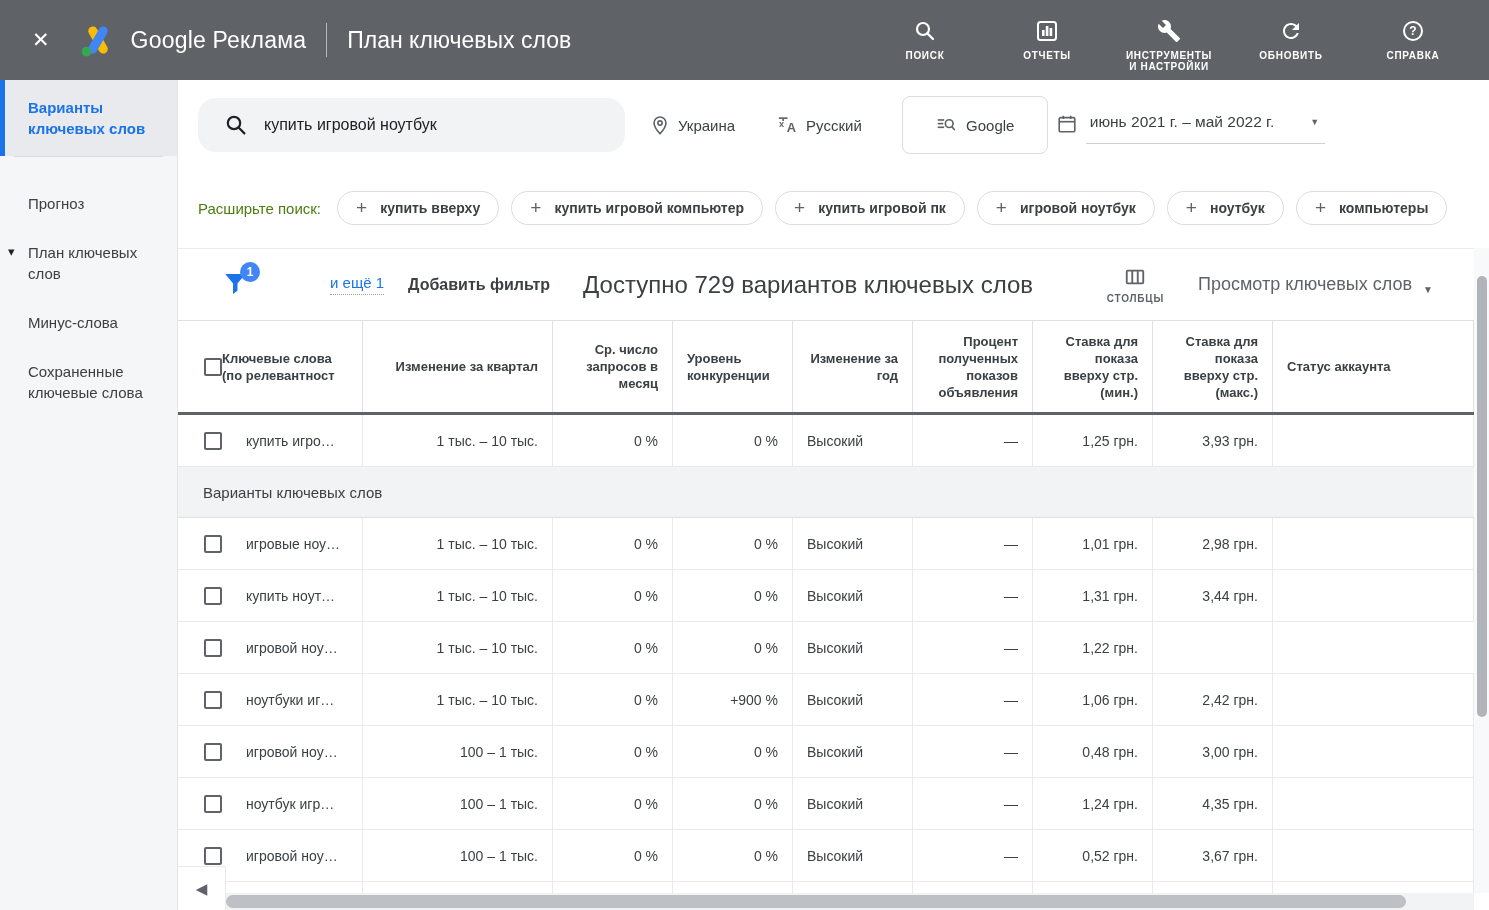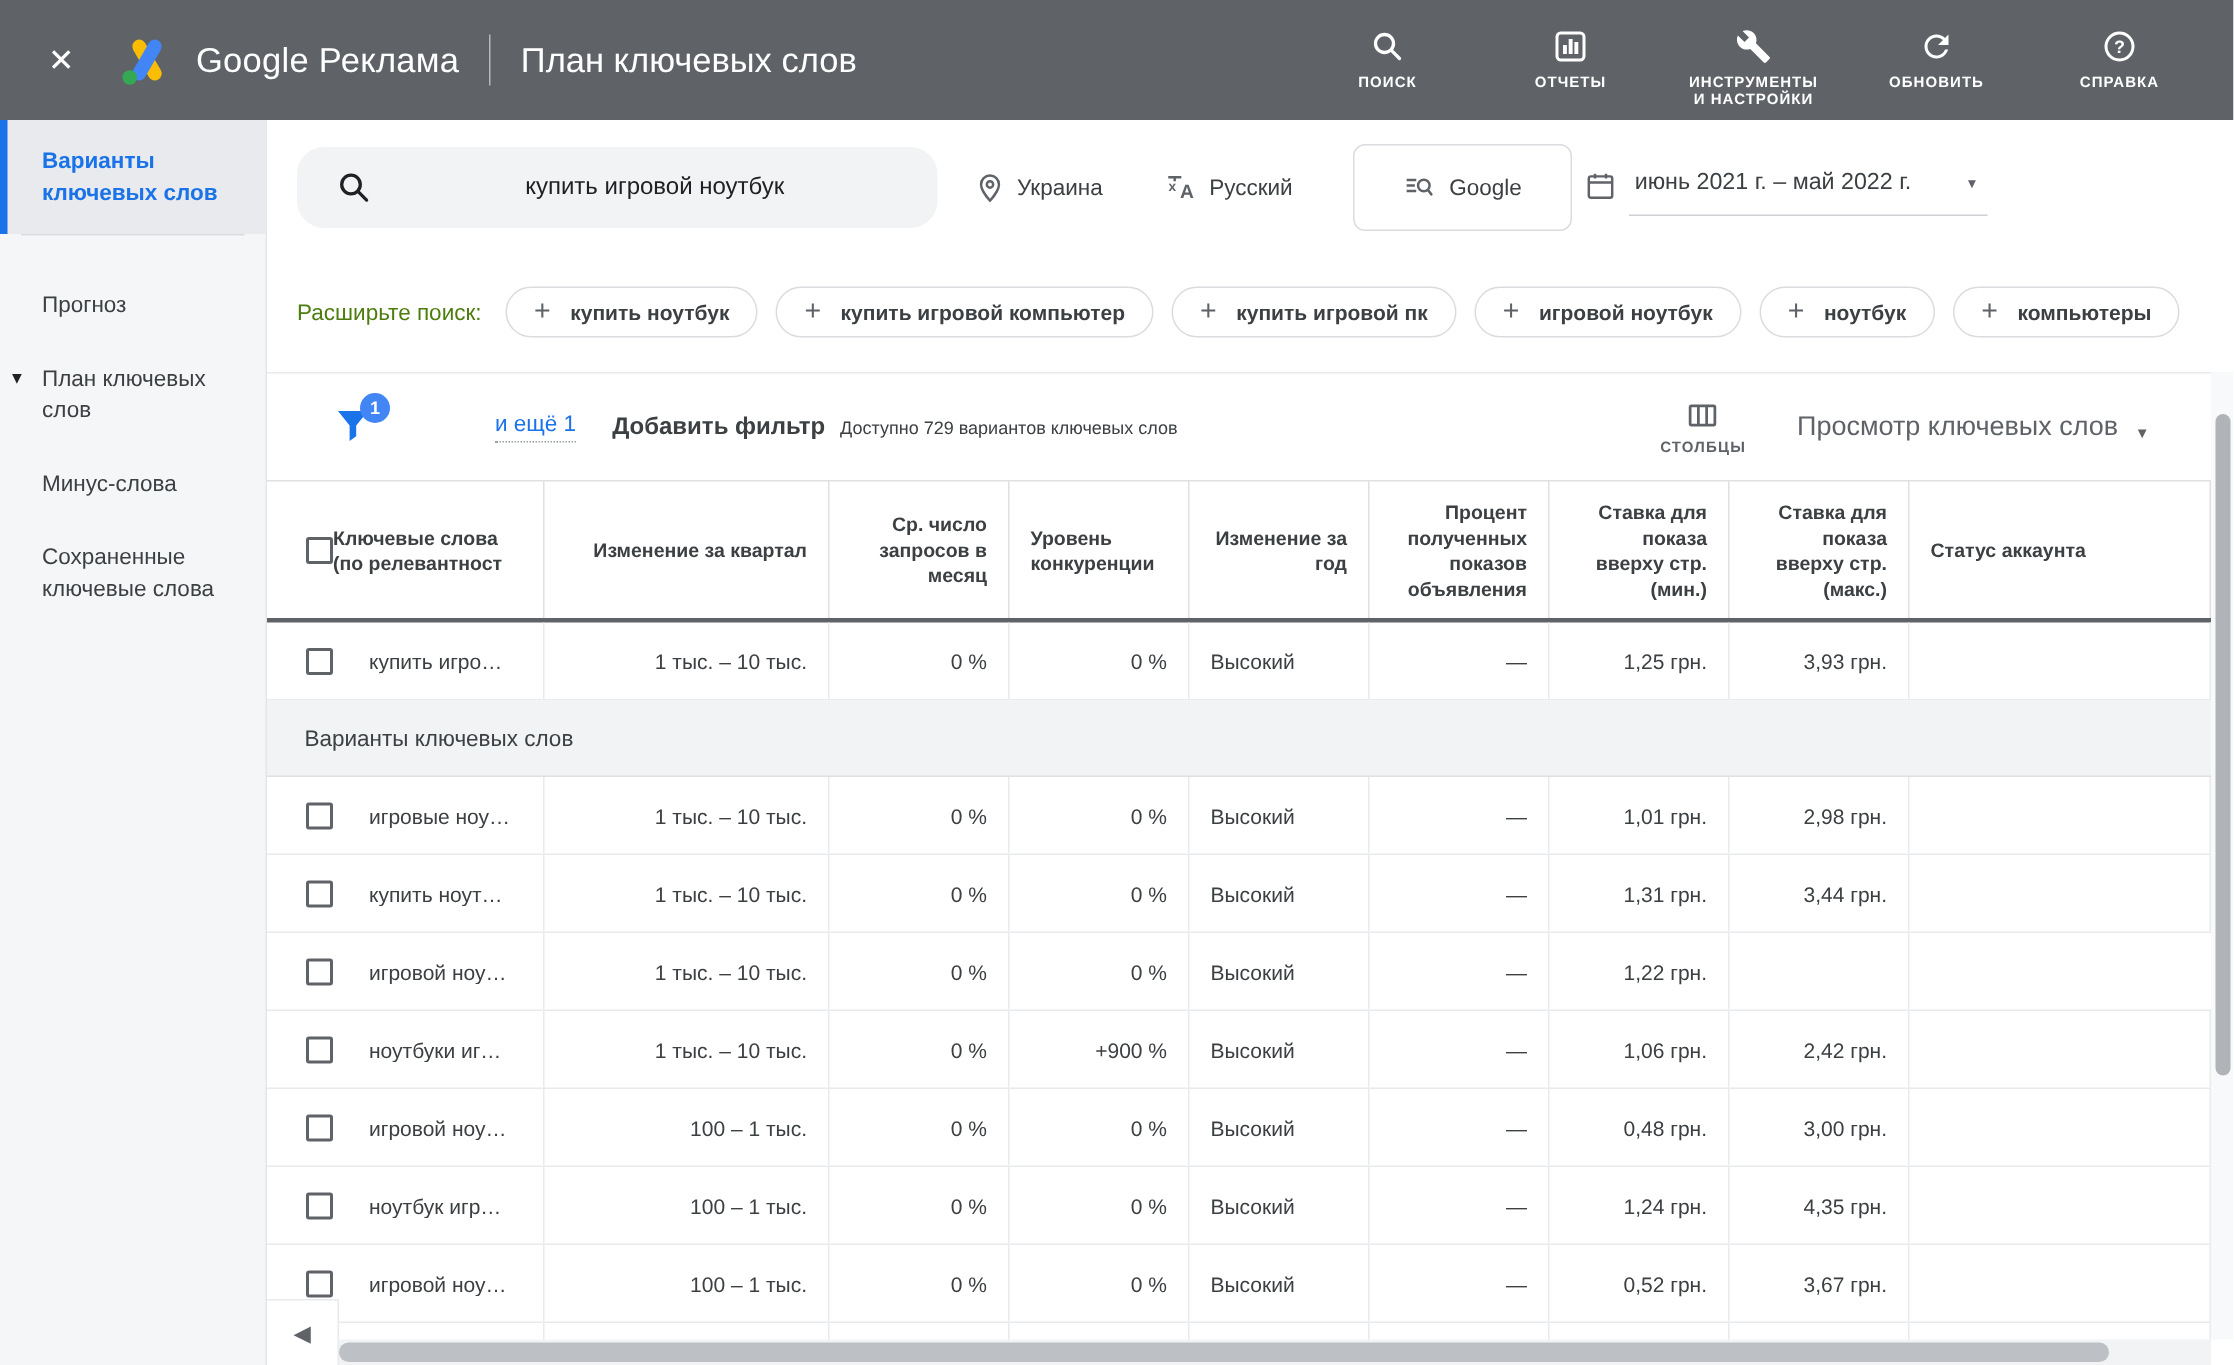--- a/index.html
+++ b/index.html
@@ -41,21 +41,21 @@
   .nav-item { position:relative; font-size:15px; line-height:21px; color:#3c4043; padding:14px 14px 14px 28px; cursor:pointer; }
   .nav-item.first { margin-top:22px; }
   .expander { position:absolute; left:8px; top:13px; font-size:13px; color:#202124; }
 
   
   .search-row { display:flex; align-items:center; margin:16px 0 0 20px; height:58px; }
   .search-box { position:relative; }
   .search-box svg { position:absolute; left:26px; top:15px; }
   .search-input {
     width:427px; height:54px; background:#f1f3f4; border:none; border-radius:18px;
-    padding:0 16px 0 66px; font-size:16px; color:#202124; font-family:inherit; outline:none;text-align:center;
+    padding:0 16px 0 66px; font-size:16px; color:#202124; font-family:inherit; outline:none;
   }
   .pill-group { display:flex; align-items:center; gap:7px; font-size:15px; color:#3c4043; cursor:pointer; }
   .loc-group { margin-left:24px; }
   .lang-group { margin-left:42px; }
   .network-btn {
     margin-left:40px; width:146px; height:58px; background:#fff;
     border:1px solid #dadce0; border-radius:8px; cursor:pointer;
     display:flex; align-items:center; justify-content:center; gap:9px;
     font-size:15px; color:#3c4043; font-family:inherit;
   }
@@ -79,21 +79,21 @@
   
   .filter-row { display:flex; align-items:center; height:71px; }
   .funnel-wrap { position:relative; margin-left:46px; width:26px; height:26px; cursor:pointer; flex-shrink:0; }
   .funnel-badge {
     position:absolute; top:-10px; right:-10px; width:20px; height:20px; border-radius:50%;
     background:#4285f4; color:#fff; font-size:12px; font-weight:700;
     display:flex; align-items:center; justify-content:center;
   }
   .more-filters { margin-left:80px; font-size:15px; color:#1a73e8; border-bottom:1px dotted #9aa0a6; padding-bottom:3px; cursor:pointer; }
   .add-filter { margin-left:18px; font-size:16px; font-weight:700; color:#3c4043; background:none; border:none; cursor:pointer; font-family:inherit; padding:6px; }
-  .results { margin-left:4px; font-size:12px; color:#3c4043; }
+  .results { margin-left:27px; font-size:24px; color:#3c4043; }
   .columns-btn { margin-left:auto; display:flex; flex-direction:column; align-items:center; gap:5px; background:none; border:none; cursor:pointer; color:#5f6368; font-family:inherit; padding:0; }
   .columns-btn .col-label { font-size:10px; font-weight:700; letter-spacing:.8px; color:#5f6368; }
   .view-selector { margin:0 56px 0 34px; display:flex; align-items:flex-end; gap:11px; font-size:18px; color:#5f6368; cursor:pointer; white-space:nowrap; }
   .view-caret { font-size:10px; color:#5f6368; }
 
   
   .tbl { width:1296px; }
   .thead, .trow {
     display:grid;
     grid-template-columns:185px 190px 120px 120px 120px 120px 120px 120px 201px;
@@ -250,21 +250,21 @@
           <span class="date-text">июнь 2021 г. – май 2022 г.</span>
           <span class="date-caret">▼</span>
         </div>
       </div>
     </div>
 
     <div class="chips-row">
       <span class="chips-label">Расширьте поиск:</span>
       <button class="chip">
         <span class="plus">+</span>
-        <span>купить ноутбук</span>
+        <span>купить вверху</span>
       </button>
       <button class="chip">
         <span class="plus">+</span>
         <span>купить игровой компьютер</span>
       </button>
       <button class="chip">
         <span class="plus">+</span>
         <span>купить игровой пк</span>
       </button>
       <button class="chip">

